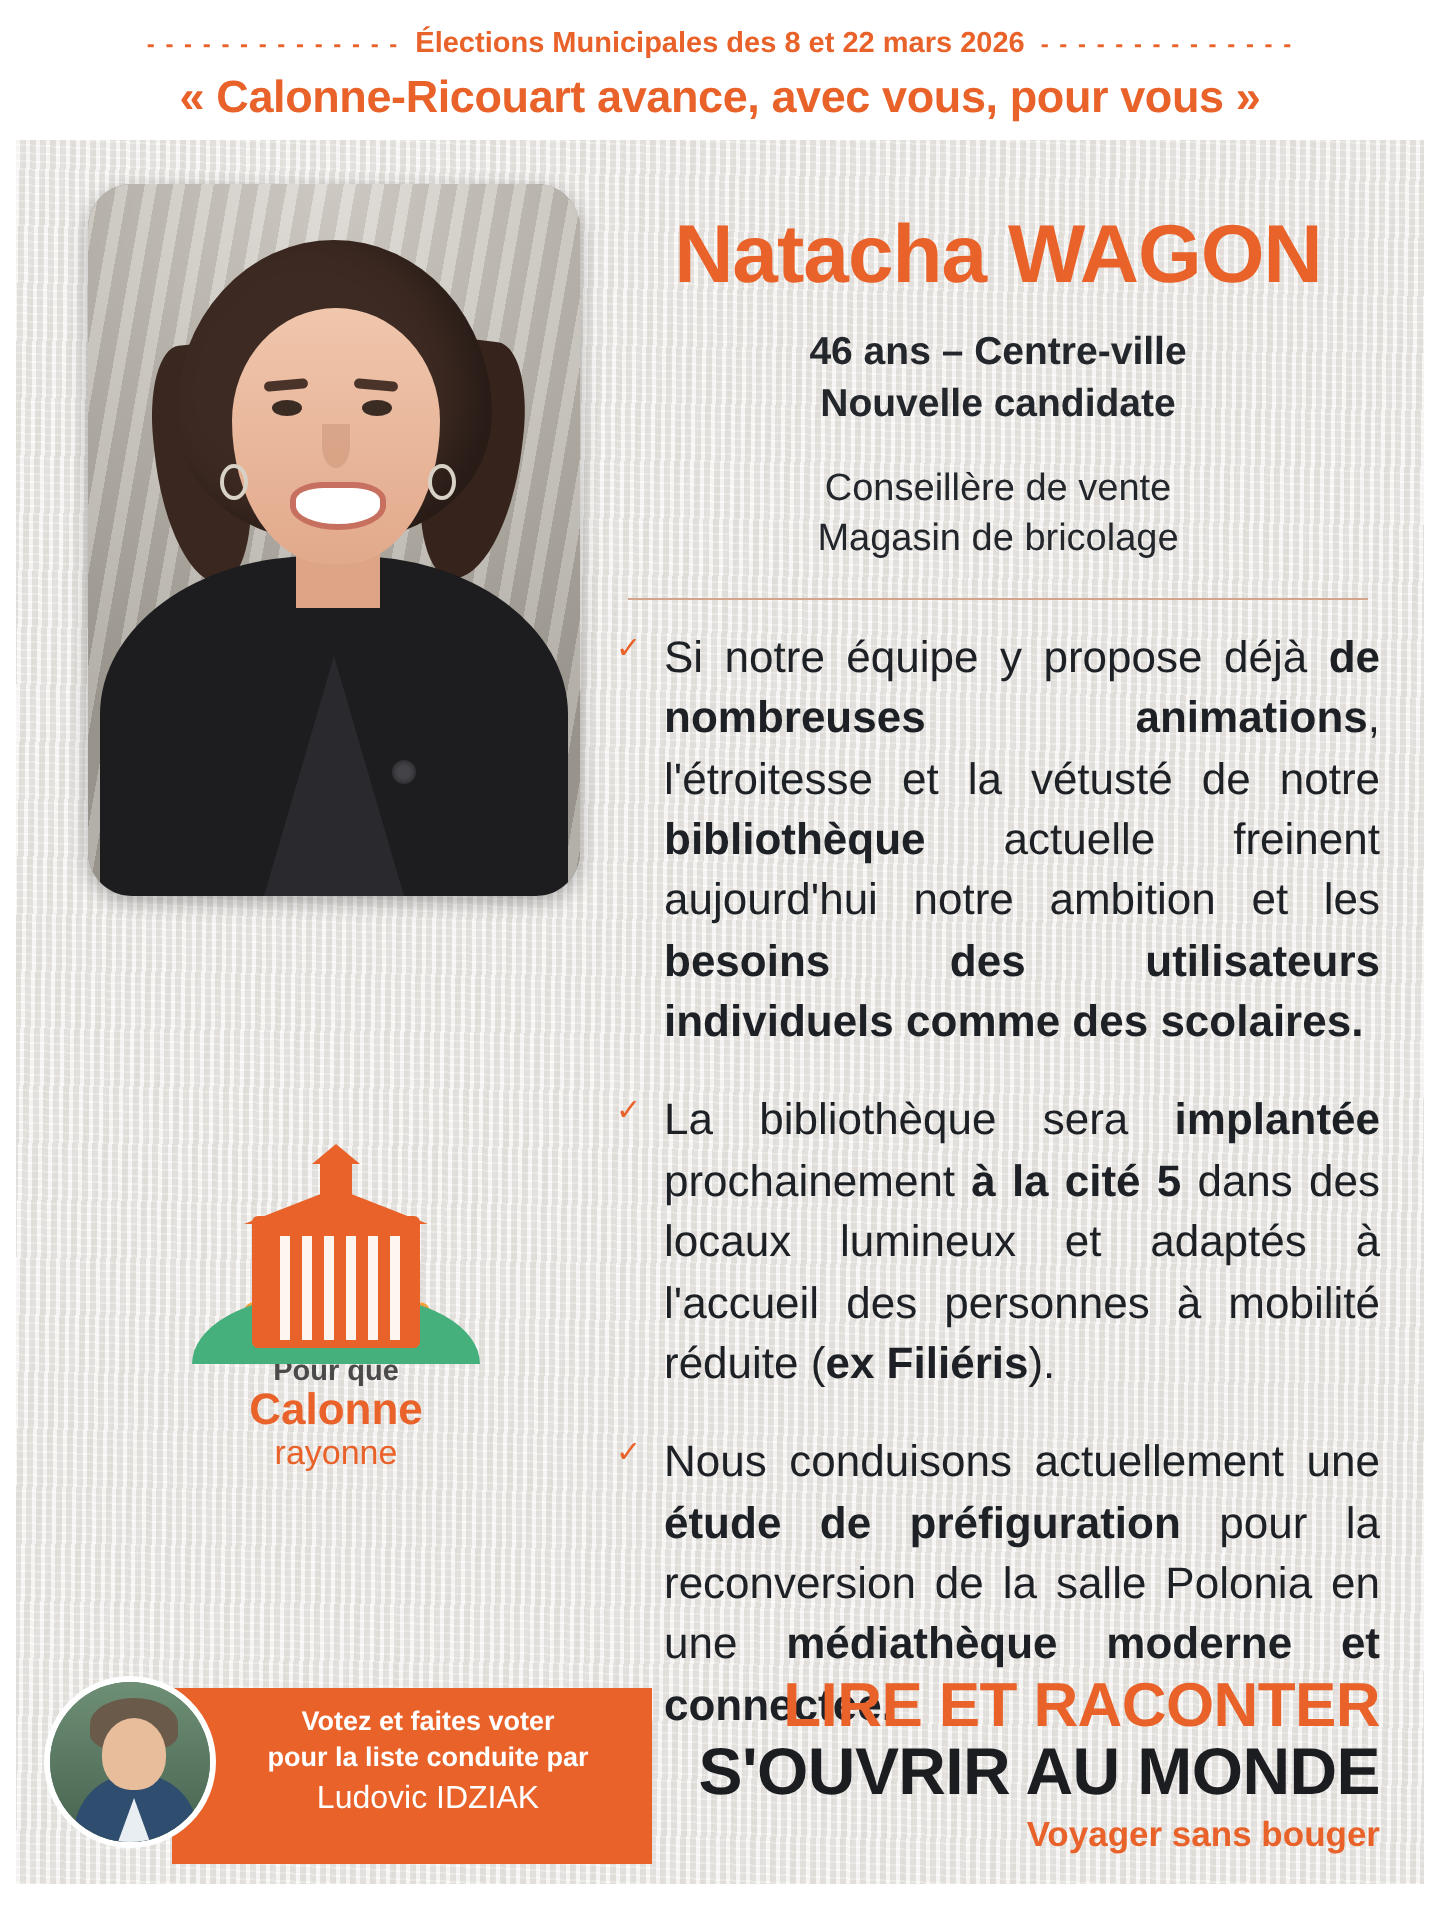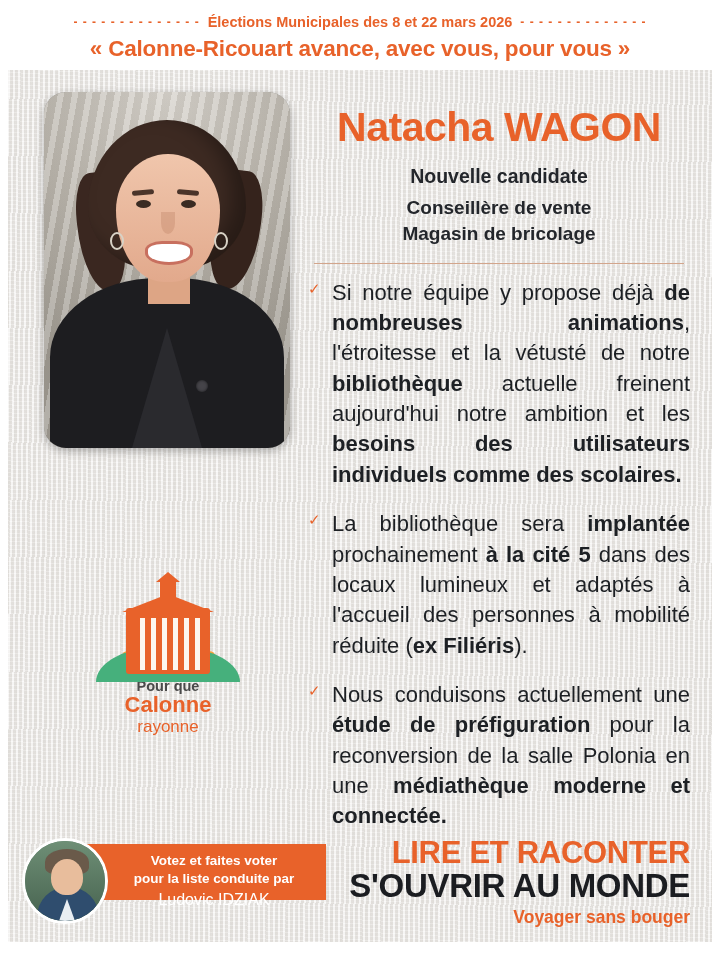--- a/index.html
+++ b/index.html
@@ -196,21 +196,21 @@
     font-size: 41px;
     font-weight: bold;
     letter-spacing: -0.5px;
     line-height: 1.05;
   }
   .cand-sub {
     text-align: center; color: #23262b; font-size: 19.5px; font-weight: bold;
     margin-top: 14px; line-height: 1.35;
   }
   .cand-job {
-    text-align: center; color: #23262b; font-size: 19px; margin-top: 6px; line-height: 1.35; font-weight: bold;
+    text-align: center; color: #23262b; font-size: 19px; margin-top: 16px; line-height: 1.35;
   }
   .divider {
     height: 1px; background: #d2a58c; margin: 16px 6px 14px 6px;
   }
   .bullet {
     display: flex; gap: 10px; margin-bottom: 19px;
   }
   .check {
     flex: 0 0 auto; width: 14px; color:#e8622a; font-size: 15px; line-height: 1.2; padding-top: 2px;
   }
@@ -227,21 +227,21 @@
     position: absolute; right: 22px; bottom: 14px; width: 400px; text-align: right;
   }
   .f1 { color:#e8622a; font-size: 31px; font-weight: bold; letter-spacing: -0.3px; line-height: 1.0; }
   .f2 { color:#1b1d21; font-size: 33px; font-weight: bold; letter-spacing: -0.3px; line-height: 1.05; margin-top: 1px;}
   .f3 { color:#e8622a; font-size: 17.5px; font-weight: bold; margin-top: 3px; }
 
   .footer-left {
     position: absolute; left: 0; bottom: 20px; width: 318px; height: 78px;
   }
   .orange-box {
-    position: absolute; left: 78px; top: 0; width: 240px; height: 56px;
+    position: absolute; left: 78px; top: 0; width: 240px; height: 88px;
     background:#e8622a; color:#fff; text-align:center;
     padding: 8px 10px 0 26px;
   }
   .ob1 { font-size: 13.5px; font-weight: bold; line-height: 1.3; }
   .ob2 { font-size: 16px; font-weight: normal; margin-top: 4px; }
   .avatar {
     position: absolute; left: 14px; top: -6px; width: 86px; height: 86px;
     border-radius: 50%; overflow: hidden; border: 3px solid #ffffff;
     background:#5b7f6a; z-index: 3;
   }
@@ -301,20 +301,21 @@
         <div class="house-tower"></div>
       </div>
       <div class="logo-text-small">Pour que</div>
       <div class="logo-text-big">Calonne</div>
       <div class="logo-text-ray">rayonne</div>
     </div>
 
     <div class="right-col">
       <div class="cand-name">Natacha WAGON</div>
       <div class="cand-sub">
+        <div>46 ans – Centre-ville</div>
         <div>Nouvelle candidate</div>
       </div>
       <div class="cand-job">
         <div>Conseillère de vente</div>
         <div>Magasin de bricolage</div>
       </div>
       <div class="divider"></div>
 
       <div id="bullet-list">
           <div class="bullet">

